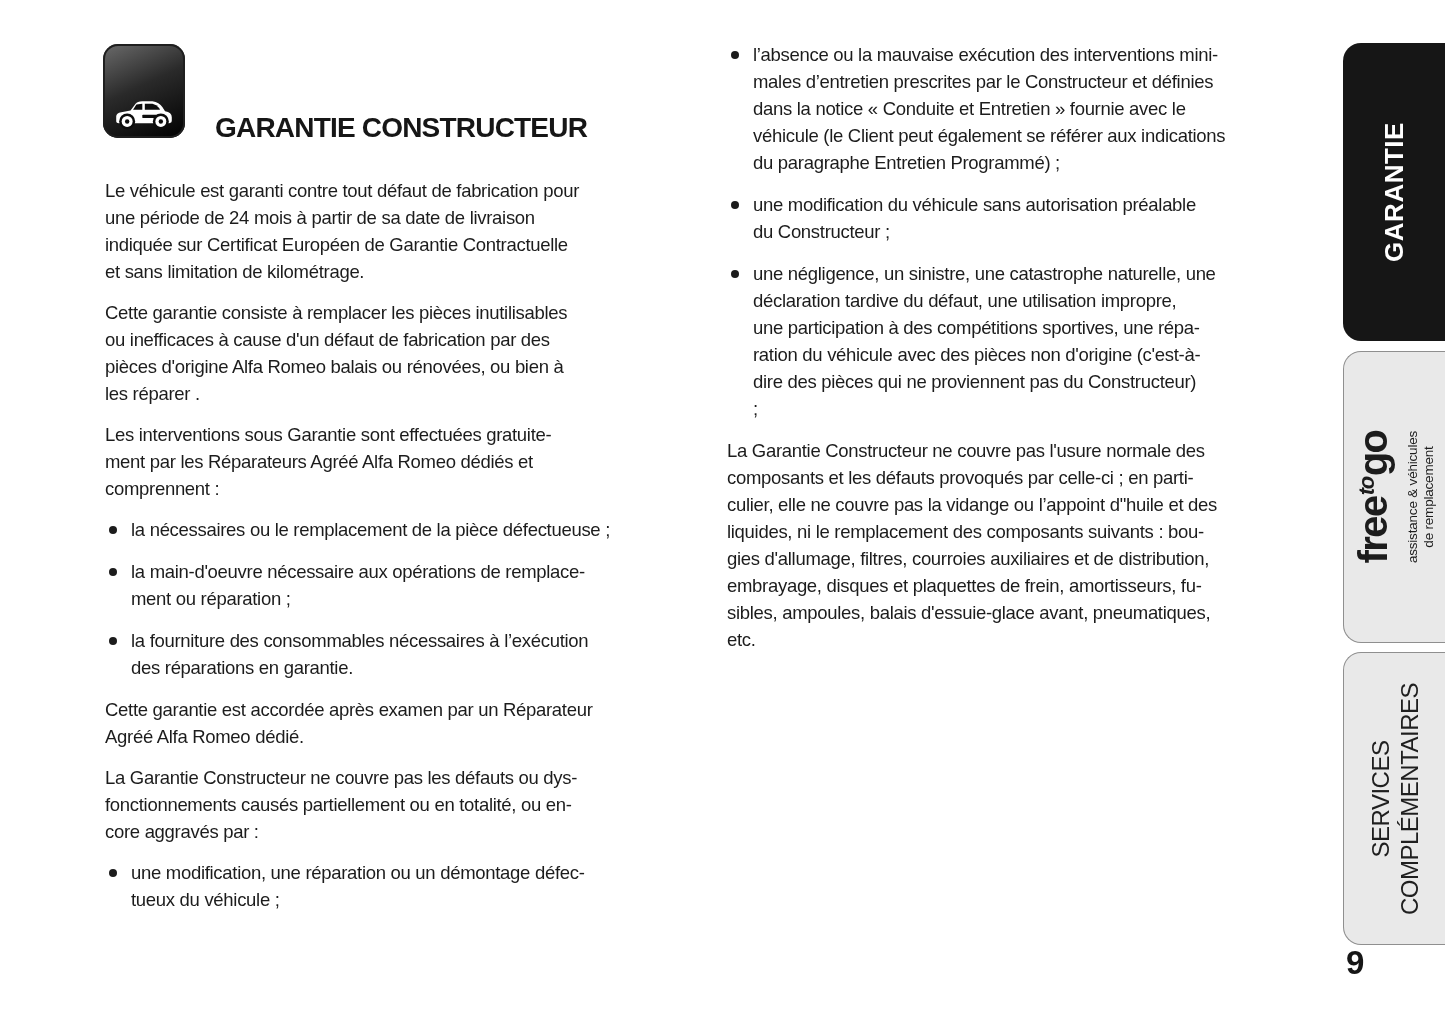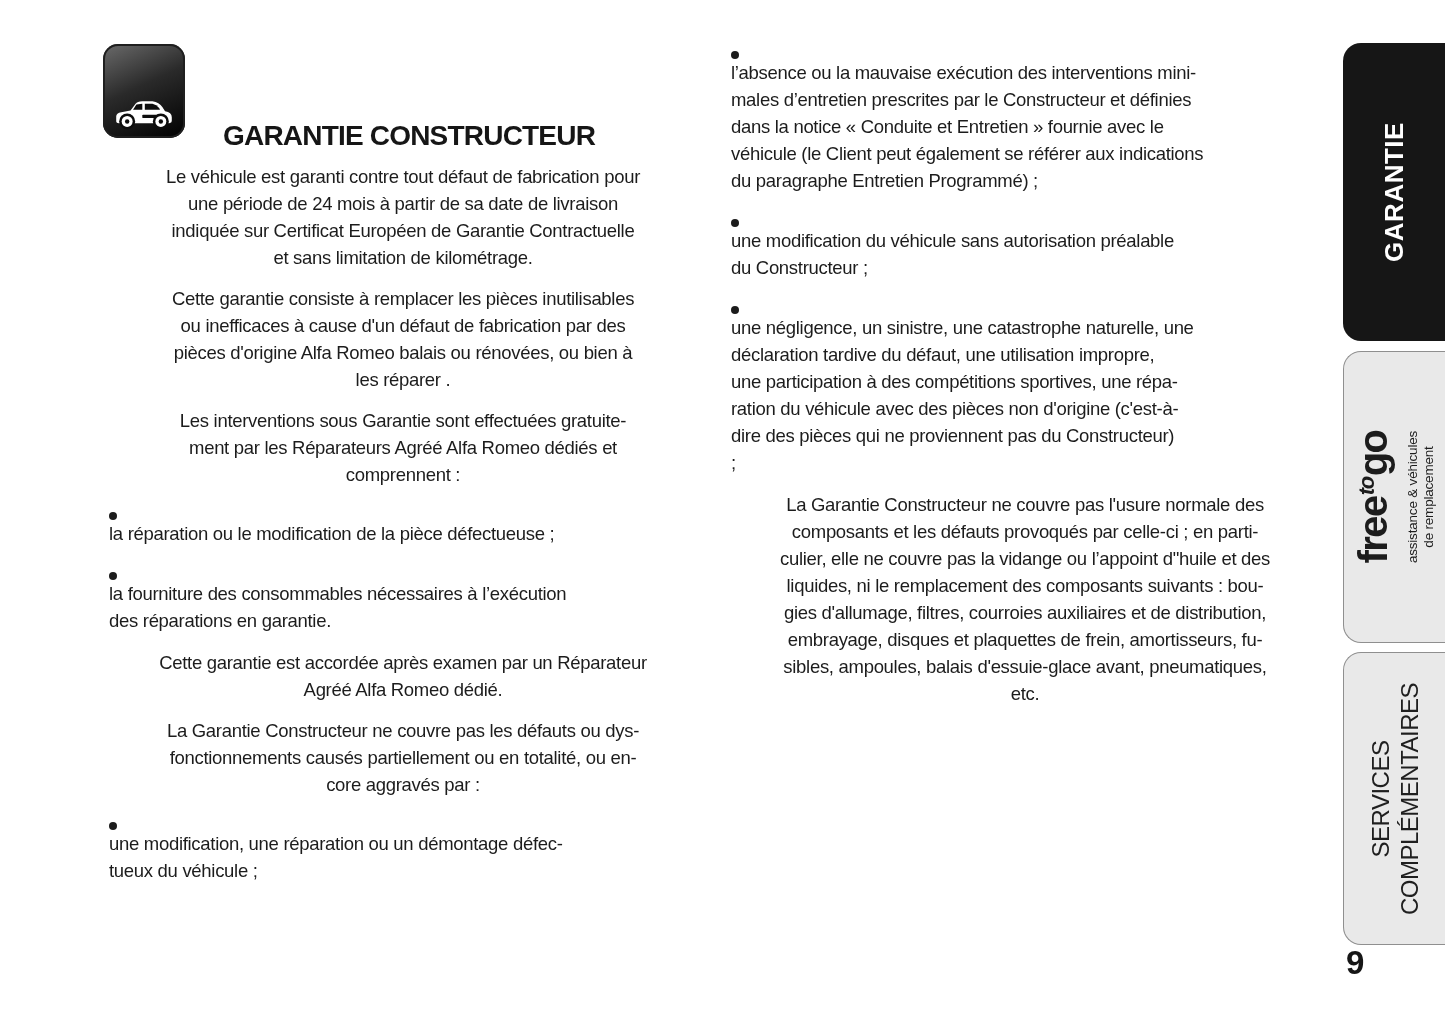--- a/index.html
+++ b/index.html
@@ -11,31 +11,31 @@
 
   
   .icon-box{
     position:absolute;left:103px;top:44px;width:82px;height:94px;border-radius:15px;
     background:linear-gradient(155deg,#6b6b6b 0%,#2a2a2a 45%,#000 100%);
     box-shadow:inset 0 0 0 2px #1f1f1f;
     display:flex;align-items:flex-end;justify-content:center;
   }
   .icon-box svg{display:block;margin-bottom:8px;}
   .page-title{
-    position:absolute;left:207px;top:104px;margin:16px;
+    position:absolute;left:207px;top:104px;margin:8px;
     font-size:28px;font-weight:700;letter-spacing:-0.8px;font-stretch:condensed;
     white-space:nowrap;color:#161616;text-align:right;
   }
 
   
   .col{position:absolute;width:596px;font-size:18.5px;line-height:27px;letter-spacing:-0.3px;font-stretch:condensed;}
   .col-left{left:105px;top:163px;}
   .col-right{left:727px;top:41px;}
-  .para{margin:0 0 14px 0;white-space:pre-line;text-align:center;}
-  .bullet{display:flex;padding-left:4px;margin:0 0 15px 0;flex-direction:column;}
+  .para{margin:14px 0 14px 0;white-space:pre-line;}
+  .bullet{display:flex;padding-left:4px;margin:0 0 15px 0;}
   .dot{flex:0 0 8px;width:8px;height:8px;border-radius:50%;background:#1c1c1c;margin:10px 14px 0 0;}
   .bullet-text{white-space:pre-line;}
 
   
   .tab{position:absolute;left:1343px;width:102px;border-radius:18px 0 0 18px;box-sizing:border-box;}
   .tab-garantie{top:43px;height:298px;background:#161616;}
   .tab-light{background:#e9e9e9;border:1px solid #8f8f8f;border-right:none;}
   .tab-freetogo{top:351px;height:292px;}
   .tab-services{top:652px;height:293px;}
   .vert{
@@ -80,21 +80,26 @@
     <p class="para">Cette garantie consiste à remplacer les pièces inutilisables
 ou inefficaces à cause d'un défaut de fabrication par des
 pièces d'origine Alfa Romeo balais ou rénovées, ou bien à
 les réparer .</p>
     <p class="para">Les interventions sous Garantie sont effectuées gratuite-
 ment par les Réparateurs Agréé Alfa Romeo dédiés et
 comprennent :</p>
 
     <div class="bullet">
       <span class="dot"></span>
-      <div class="bullet-text">la réparation ou le modification de la pièce défectueuse ;</div>
+      <div class="bullet-text">la nécessaires ou le remplacement de la pièce défectueuse ;</div>
+    </div>
+    <div class="bullet">
+      <span class="dot"></span>
+      <div class="bullet-text">la main-d'oeuvre nécessaire aux opérations de remplace-
+ment ou réparation ;</div>
     </div>
     <div class="bullet">
       <span class="dot"></span>
       <div class="bullet-text">la fourniture des consommables nécessaires à l’exécution
 des réparations en garantie.</div>
     </div>
 
     <p class="para">Cette garantie est accordée après examen par un Réparateur
 Agréé Alfa Romeo dédié.</p>
     <p class="para">La Garantie Constructeur ne couvre pas les défauts ou dys-

